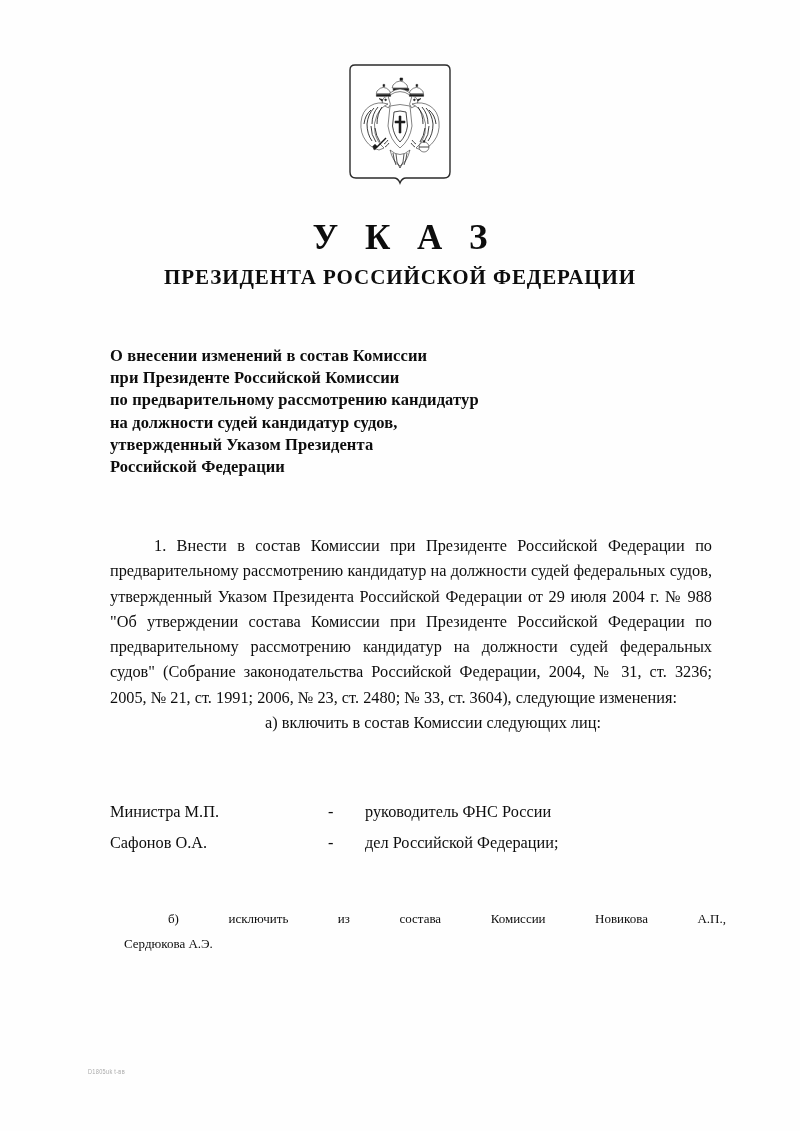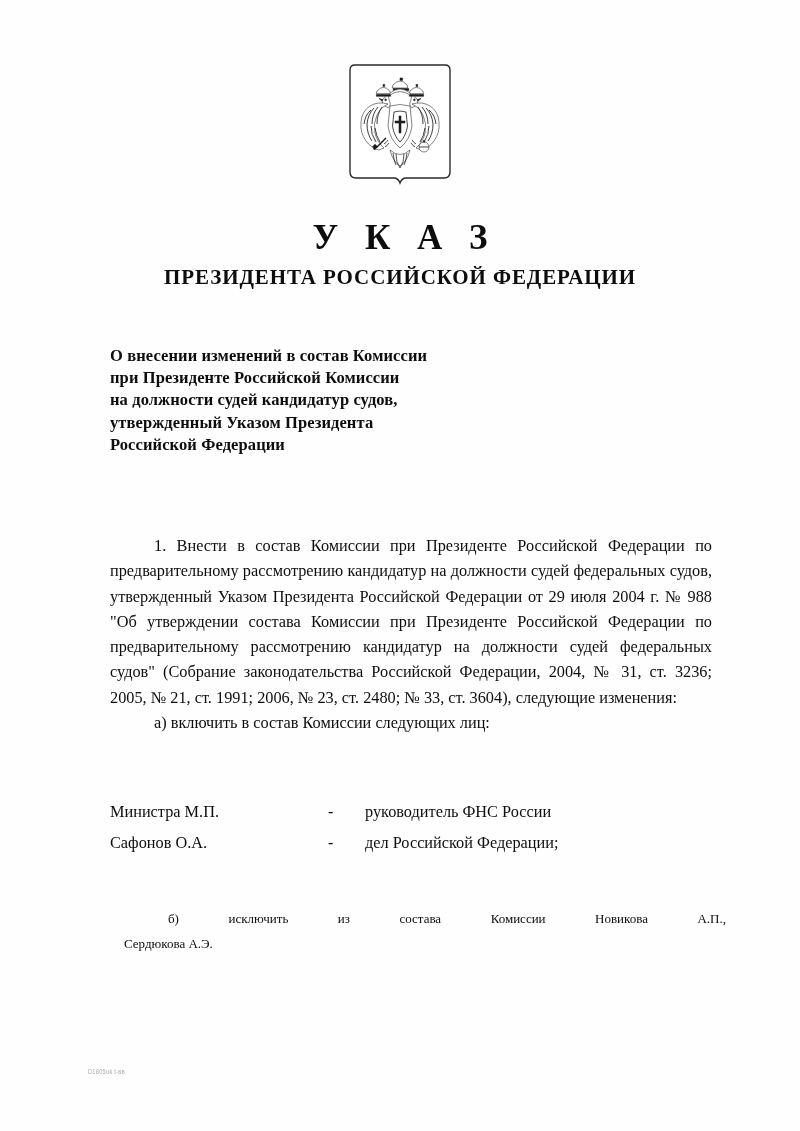--- a/index.html
+++ b/index.html
@@ -88,21 +88,21 @@
     top: 533px;
     font-size: 16.3px;
     line-height: 25.3px;
   }
   p.para {
     margin: 0;
     text-align: justify;
     text-justify: inter-word;
     text-indent: 44px;
   }
-  p.para.last-left { text-align: left; }
+  p.para.last-left { text-align: center; }
   p.para + p.para { margin-top: 0; }
 
   
   .persons {
     position: absolute;
     left: 110px;
     width: 602px;
     top: 799px;
     font-size: 16.3px;
     line-height: 25.3px;
@@ -225,20 +225,21 @@
     </svg>
   </div>
 
   <div class="ukaz-title">У К А З</div>
 
   <div class="subtitle">ПРЕЗИДЕНТА РОССИЙСКОЙ ФЕДЕРАЦИИ</div>
 
   <div class="doc-heading">
     <div>О внесении изменений в состав Комиссии</div>
     <div>при Президенте Российской Комиссии</div>
+    <div>по предварительному рассмотрению кандидатур</div>
     <div>на должности судей кандидатур судов,</div>
     <div>утвержденный Указом Президента</div>
     <div>Российской Федерации</div>
   </div>
 
   <div class="body-block">
     <p class="para">1. Внести в состав Комиссии при Президенте Российской Федерации по предварительному рассмотрению кандидатур на должности судей федеральных судов, утвержденный Указом Президента Российской Федерации от 29 июля 2004 г. № 988 "Об утверждении состава Комиссии при Президенте Российской Федерации по предварительному рассмотрению кандидатур на должности судей федеральных судов" (Собрание законодательства Российской Федерации, 2004, № 31, ст. 3236; 2005, № 21, ст. 1991; 2006, № 23, ст. 2480; № 33, ст. 3604), следующие изменения:</p>
     <p class="para last-left">а) включить в состав Комиссии следующих лиц:</p>
   </div>
 

